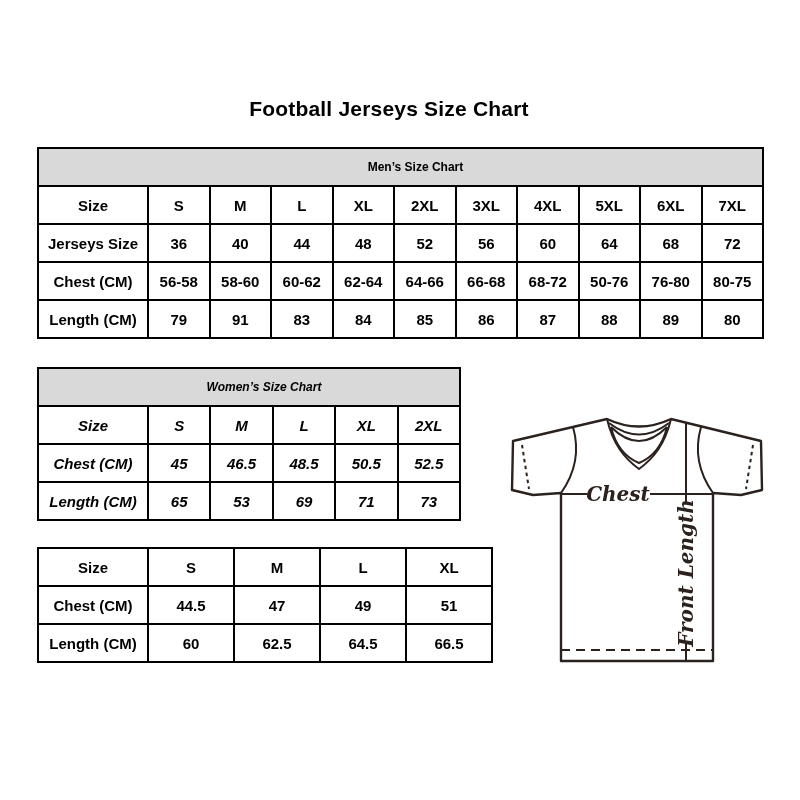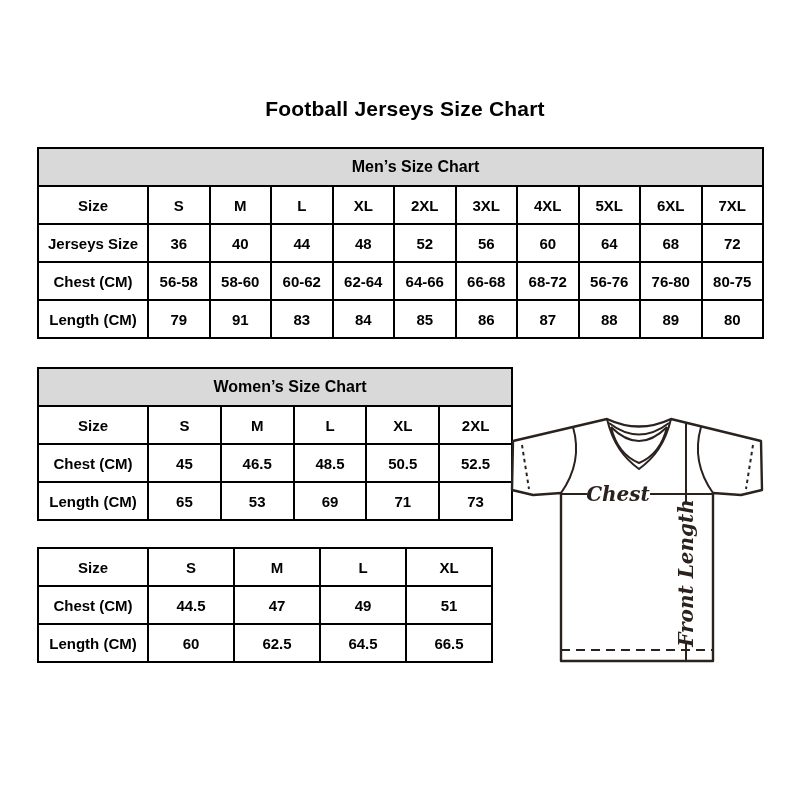--- a/index.html
+++ b/index.html
@@ -13,21 +13,21 @@
   .canvas{
     position:relative;
     width:800px;height:800px;
     background:#ffffff;
     font-family:"Liberation Sans", sans-serif;
     color:var(--text-color);
     overflow:hidden;
   }
   .page-title{
     position:absolute;
-    top:97px;left:16px;width:778px;
+    top:97px;left:0;width:778px;
     text-align:center;
     font-size:21px;
     font-weight:bold;
     letter-spacing:0.2px;
     color:var(--text-color);
   }
   table.size-table{
     position:absolute;
     border-collapse:collapse;
     table-layout:fixed;
@@ -40,26 +40,26 @@
     vertical-align:middle;
     font-weight:bold;
     font-size:15px;
     color:var(--text-color);
     padding:0 2px;
     overflow:hidden;
     white-space:nowrap;
   }
   table.size-table tr.title-row th{
     background:var(--table-header-bg);
-    font-size:16px;
+    font-size:12px;
     padding-left:32px;
   }
   col.label-col{width:110px;}
   #mens-table{left:37px;top:147px;width:727px;}
-  #womens-table{left:37px;top:367px;width:476px;}
+  #womens-table{left:37px;top:367px;width:424px;font-style:italic;}
   #youth-table{left:37px;top:547px;width:456px;}
   #jersey{position:absolute;left:503px;top:396px;}
   #jersey .ln{fill:none;stroke:var(--diagram-line);stroke-width:2;}
   #jersey .silhouette{fill:#ffffff;stroke:var(--diagram-line);stroke-width:2.4;stroke-linejoin:round;}
   #jersey .dash-sm{stroke-dasharray:3.5 3.5;}
   #jersey .dash-lg{stroke-dasharray:9 6;}
   #jersey .measure-label{
     font-family:"DejaVu Serif", serif;
     font-style:italic;
     font-weight:bold;
@@ -121,21 +121,21 @@
         </tr>
         <tr>
           <th>Chest (CM)</th>
           <td>56-58</td>
           <td>58-60</td>
           <td>60-62</td>
           <td>62-64</td>
           <td>64-66</td>
           <td>66-68</td>
           <td>68-72</td>
-          <td>56-76</td>
+          <td>50-76</td>
           <td>76-80</td>
           <td>80-75</td>
         </tr>
         <tr>
           <th>Length (CM)</th>
           <td>79</td>
           <td>91</td>
           <td>83</td>
           <td>84</td>
           <td>85</td>

